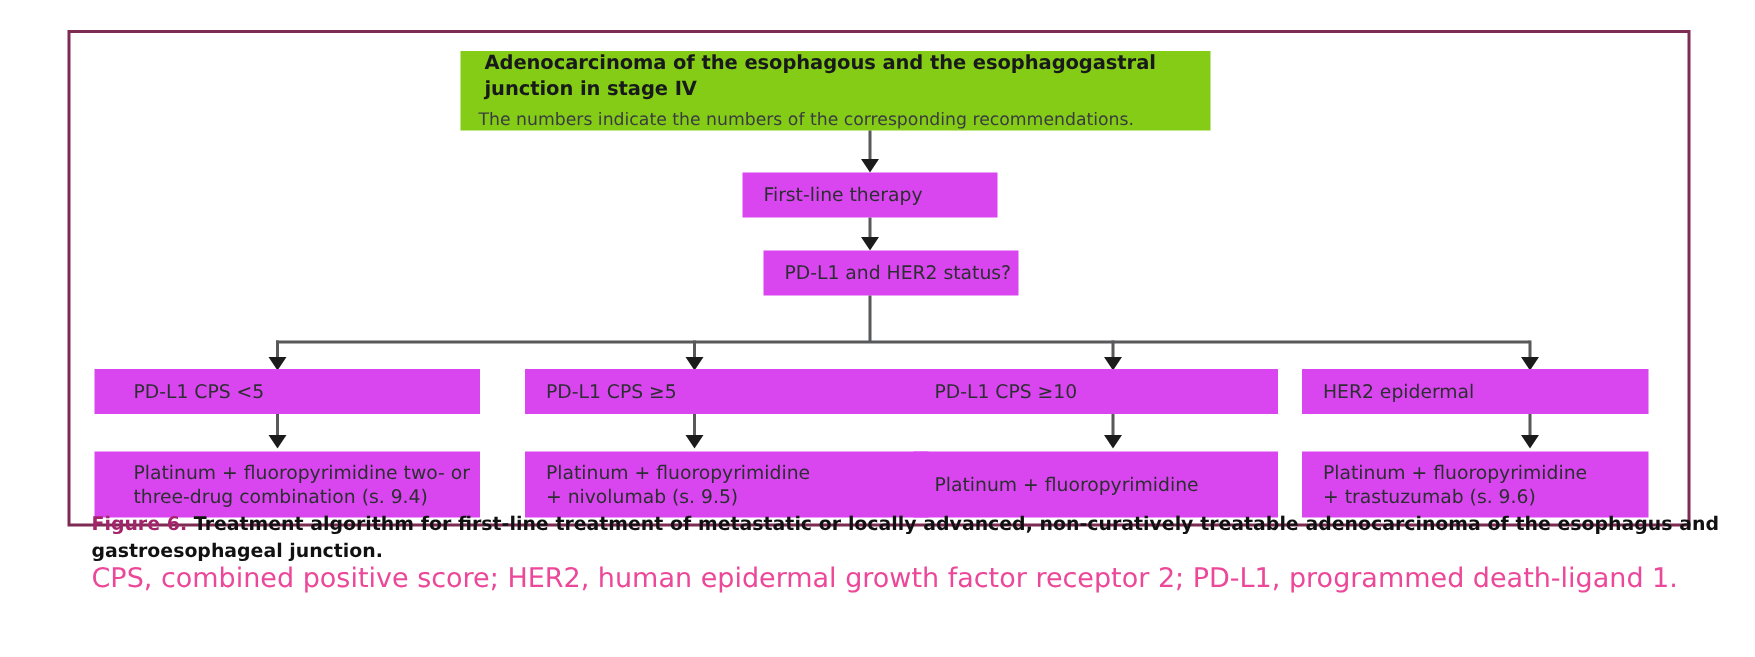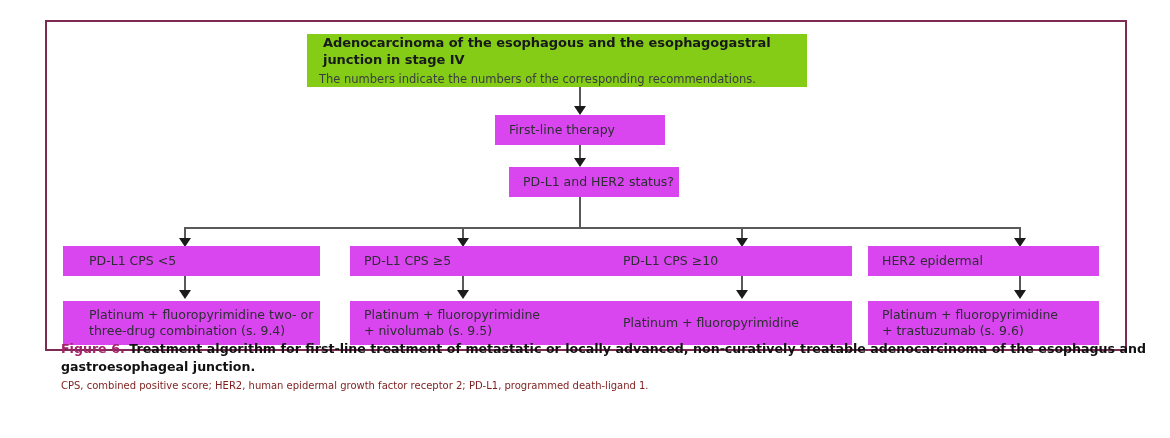--- a/index.html
+++ b/index.html
@@ -121,23 +121,23 @@
   }
   #caption-main {
     font-size: 12.6px;
     font-weight: bold;
     line-height: 17.5px;
     text-align: justify;
     color: #111111;
   }
   #caption-main .fignum { color: #a3246b; }
   #caption-foot {
-    font-size: 10px;
+    font-size: 18px;
     line-height: 17px;
-    color: #7f1d1d;
+    color: #ec4899;
     margin-top: 2px;
   }
 </style>
 </head>
 <body>
 
 <div id="figure-frame">
 
   <div class="fbox" id="header-box">
     <div class="htitle">Adenocarcinoma of the esophagous and the esophagogastral junction in stage IV</div>

